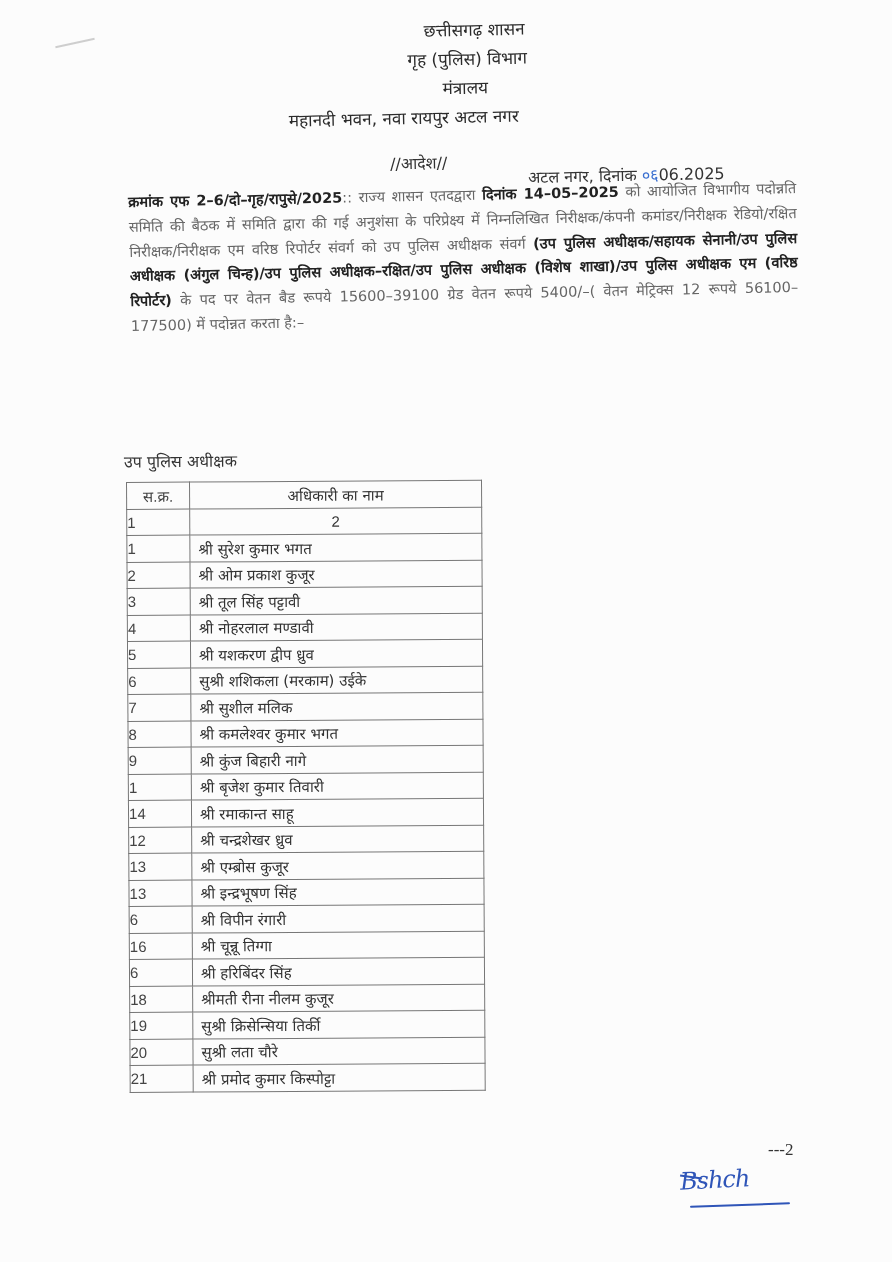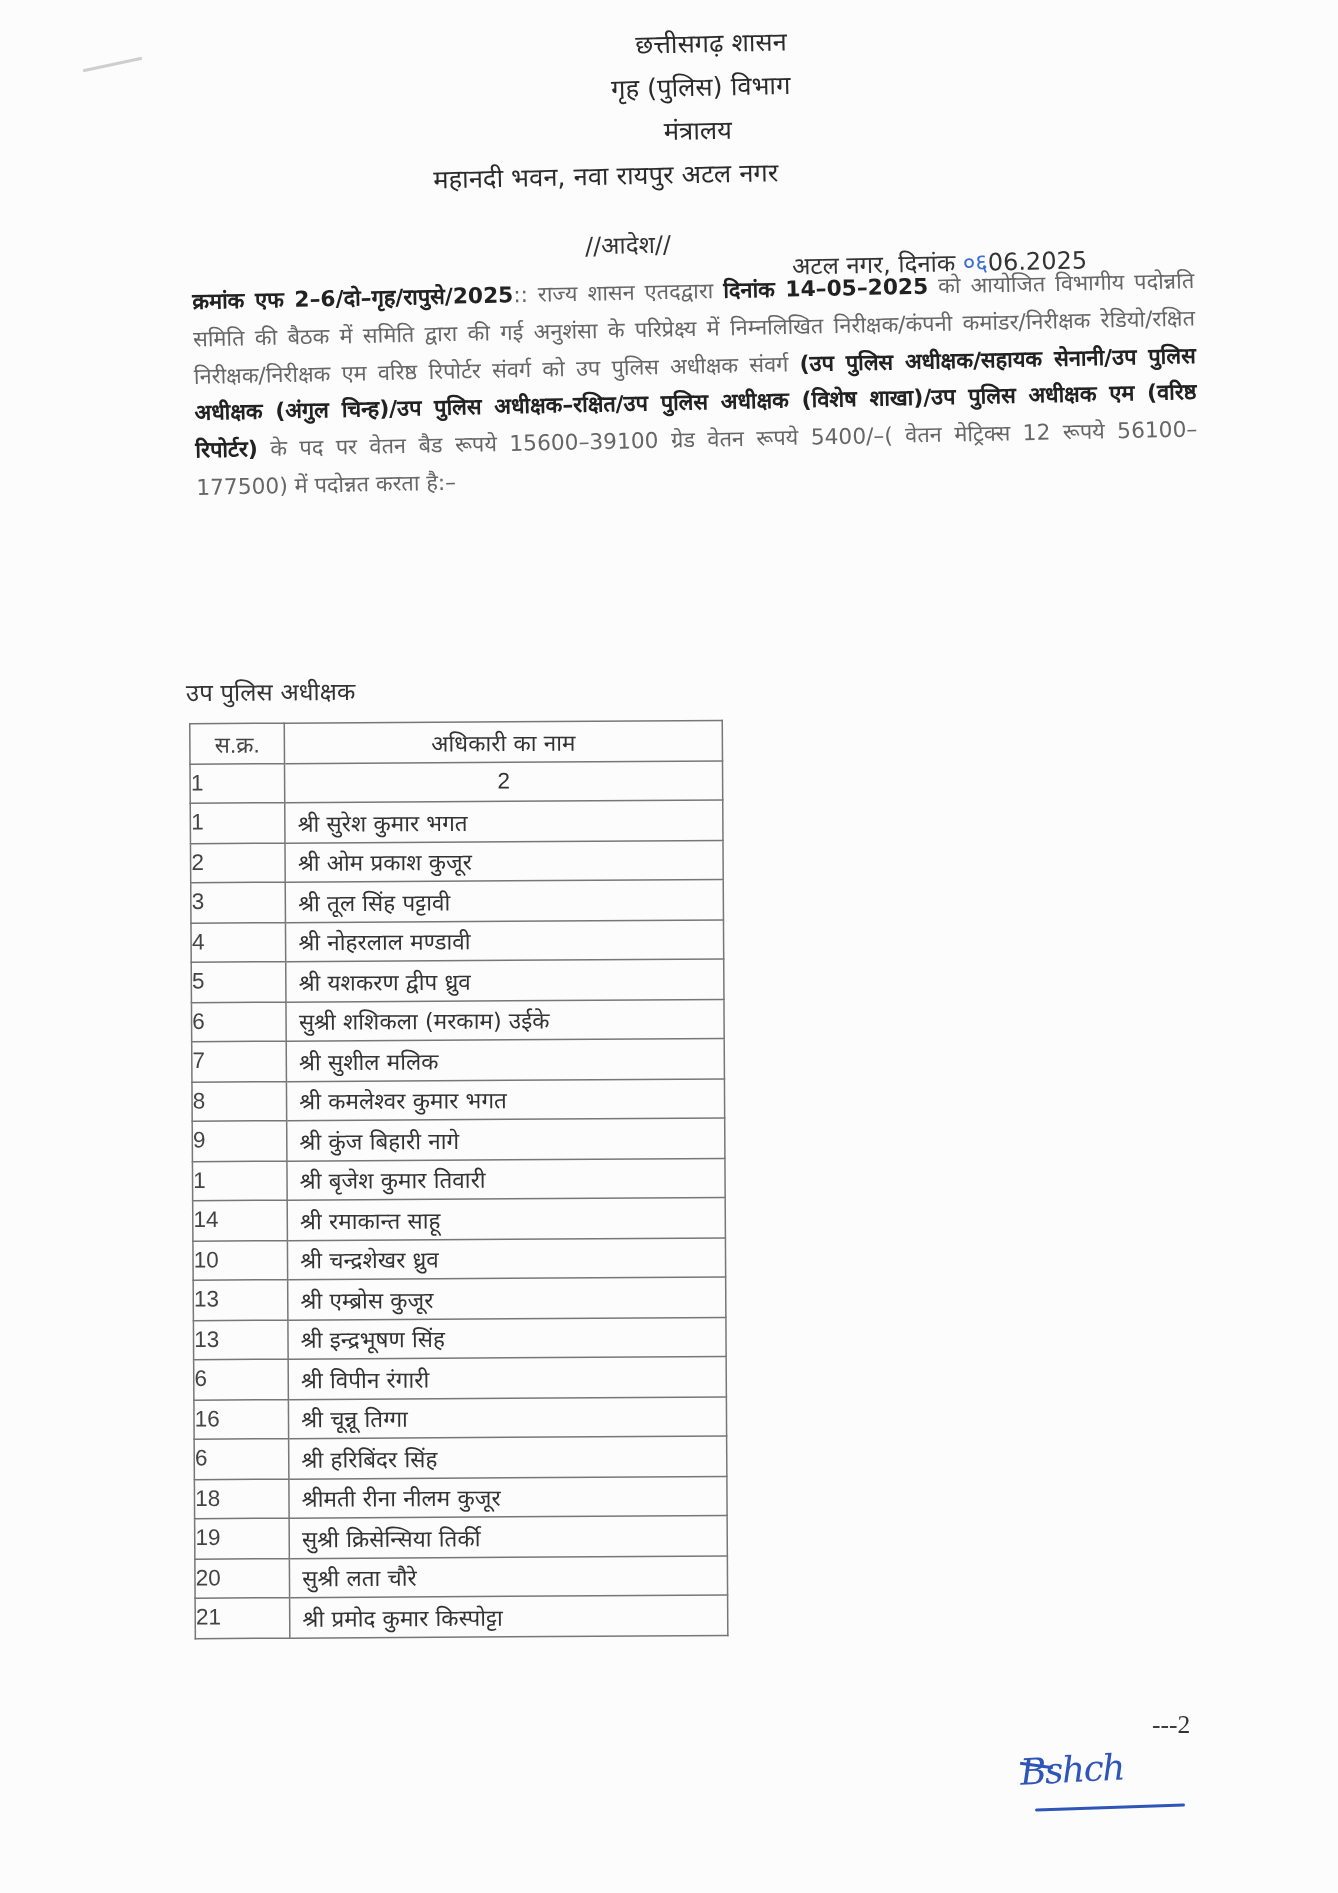--- a/index.html
+++ b/index.html
@@ -109,21 +109,21 @@
         </tr>
       <tr>
           <td class="c1">1</td>
           <td class="c2">श्री बृजेश कुमार तिवारी</td>
         </tr>
       <tr>
           <td class="c1">14</td>
           <td class="c2">श्री रमाकान्त साहू</td>
         </tr>
       <tr>
-          <td class="c1">10</td>
+          <td class="c1">12</td>
           <td class="c2">श्री चन्द्रशेखर ध्रुव</td>
         </tr>
       <tr>
           <td class="c1">13</td>
           <td class="c2">श्री एम्ब्रोस कुजूर</td>
         </tr>
       <tr>
           <td class="c1">13</td>
           <td class="c2">श्री इन्द्रभूषण सिंह</td>
         </tr>

